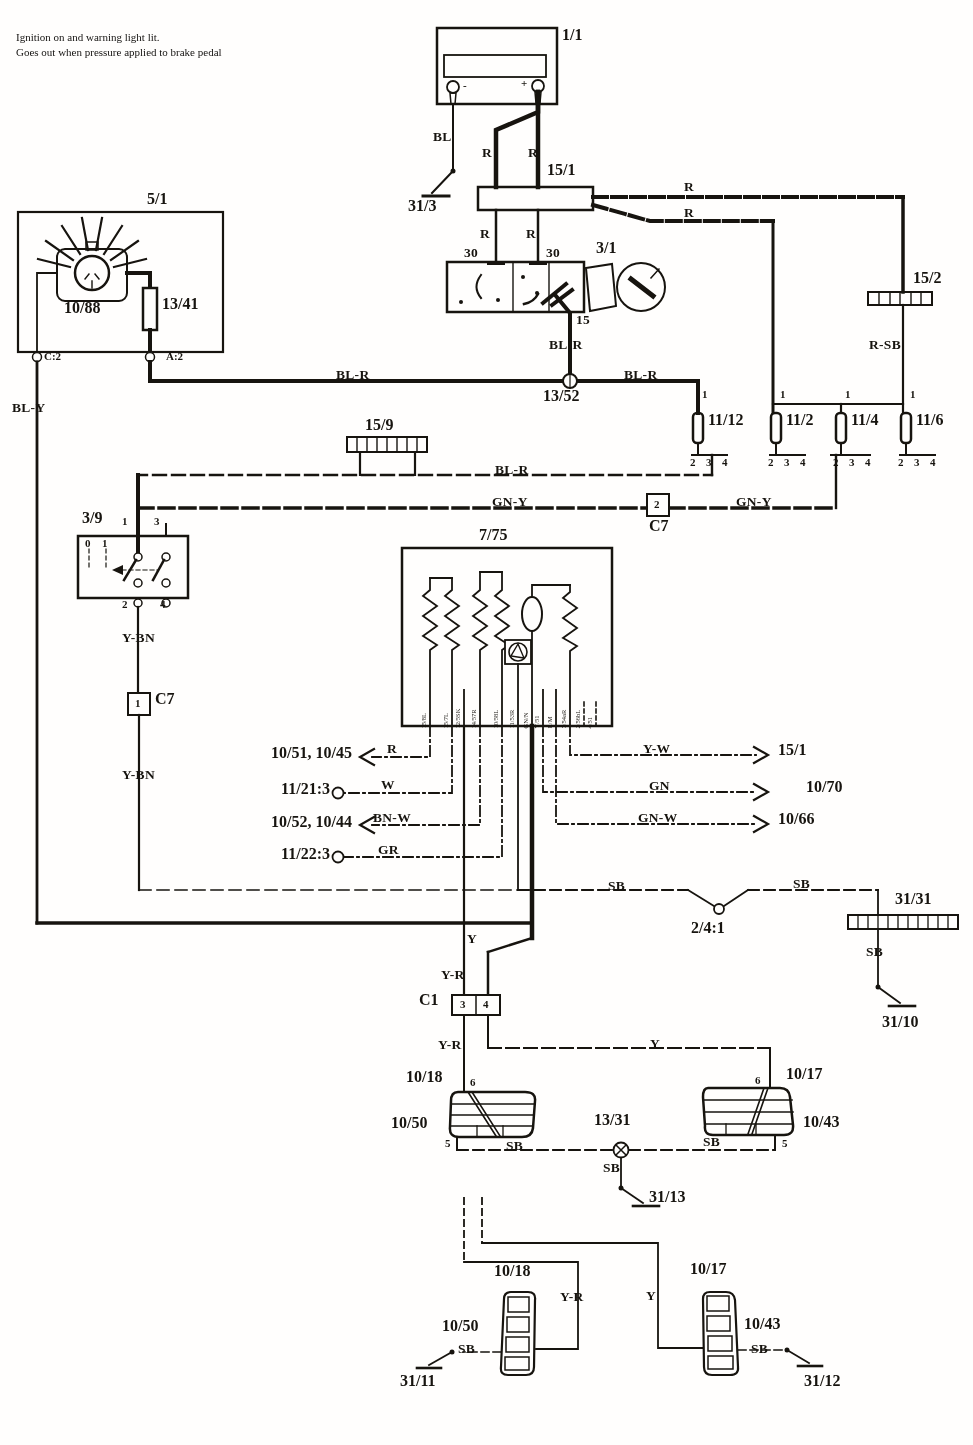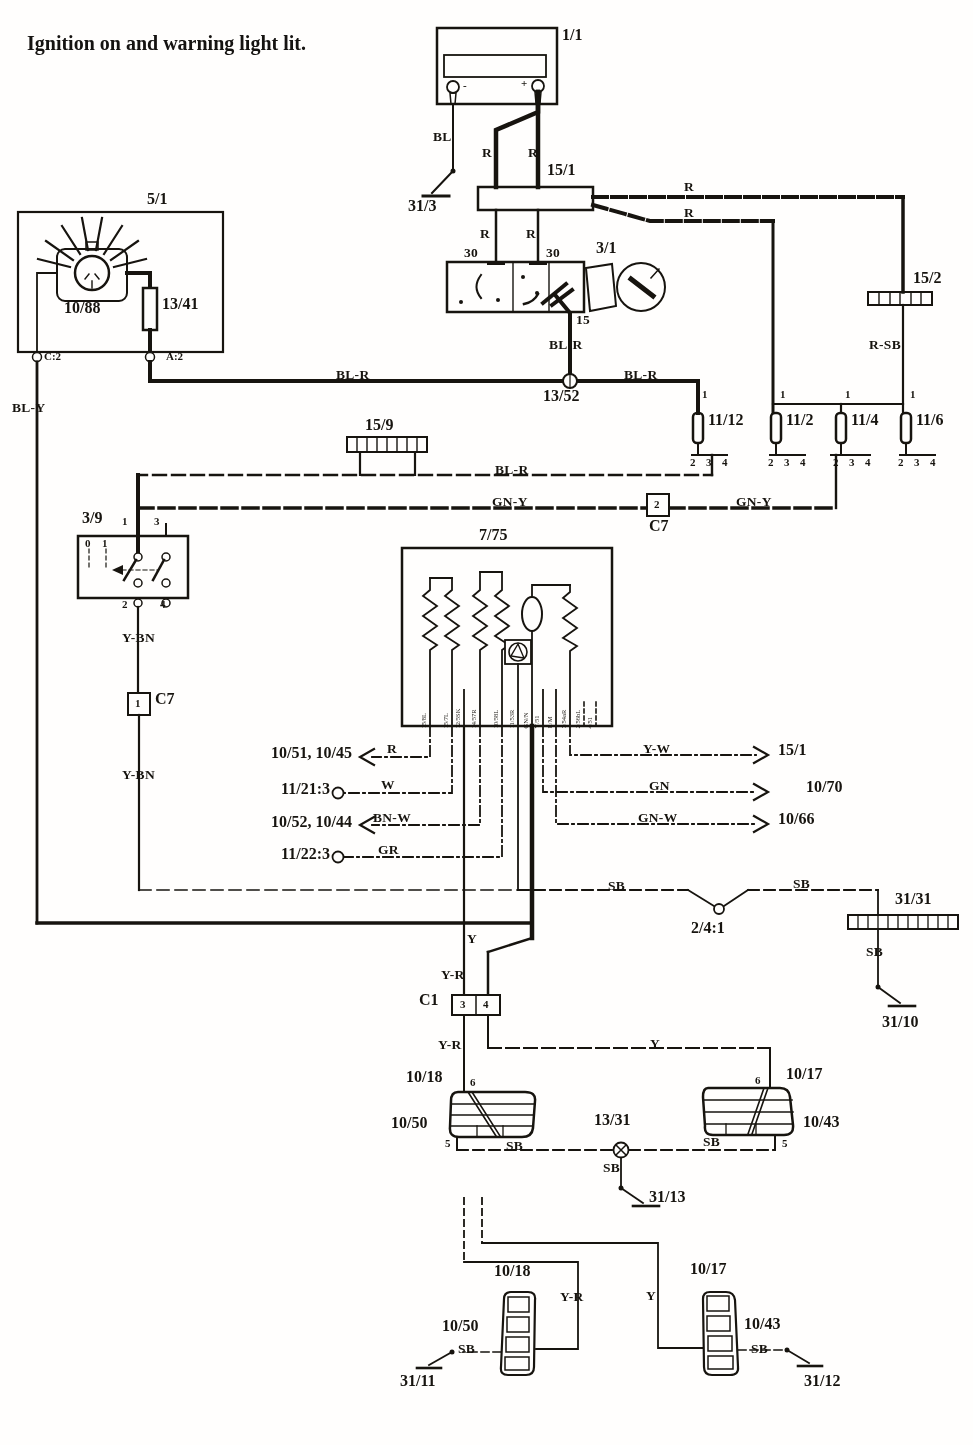--- a/index.html
+++ b/index.html
@@ -6,21 +6,21 @@
   #page{position:relative;width:973px;height:1445px;background:#fffefd;overflow:hidden;
         font-family:"Liberation Serif",serif;color:#151311;}
   svg{position:absolute;left:0;top:0;}
   .lbl{position:absolute;font-family:"Liberation Serif",serif;font-weight:bold;color:#17140f;
        white-space:nowrap;line-height:1;}
   .big{font-size:16px;}
   .med{font-size:13.5px;letter-spacing:.3px;}
   .sml{font-size:11px;}
   .tiny{font-size:6.5px;font-weight:normal;letter-spacing:0;}
   .ra{text-align:right;}
-  .note{position:absolute;left:16px;top:30px;font-size:20px;font-weight:bold;line-height:1.32;margin-left:11px;}
+  .note{position:absolute;left:16px;top:30px;font-size:11px;font-weight:normal;line-height:1.32;}
   .vrot{transform:rotate(-90deg);transform-origin:0 100%;}
 </style>
 </head>
 <body>
 
 <div id="page">
 
   <svg width="973" height="1445" viewBox="0 0 973 1445">
     <g stroke="#17140f" fill="none" stroke-linecap="square">
 
@@ -269,20 +269,21 @@
         <path d="M738,1350 H782" stroke-width="1.6" stroke-dasharray="8 4"></path>
         <circle cx="787" cy="1350" r="2.5" fill="#17140f" stroke="none"></circle>
         <path d="M787,1350 L809,1363" stroke-width="1.8"></path>
         <path d="M798,1366 H822" stroke-width="2.6"></path>
       </g>
     </g>
   </svg>
 
   <div class="note">
     <div>Ignition on and warning light lit.</div>
+    <div>Goes out when pressure applied to brake pedal</div>
   </div>
 
   <div class="lbl big" style="left:562px;top:27px">1/1</div>
   <div class="lbl big" style="left:547px;top:162px">15/1</div>
   <div class="lbl big" style="left:596px;top:240px">3/1</div>
   <div class="lbl big" style="left:147px;top:191px">5/1</div>
   <div class="lbl big" style="left:64px;top:300px">10/88</div>
   <div class="lbl big" style="left:162px;top:296px">13/41</div>
   <div class="lbl big" style="left:408px;top:198px">31/3</div>
   <div class="lbl big" style="left:913px;top:270px">15/2</div>

